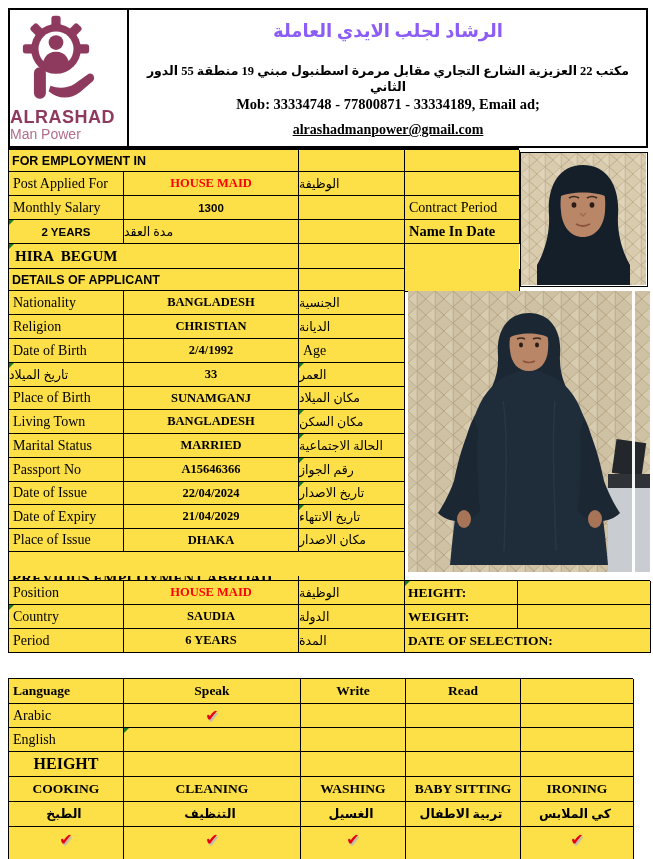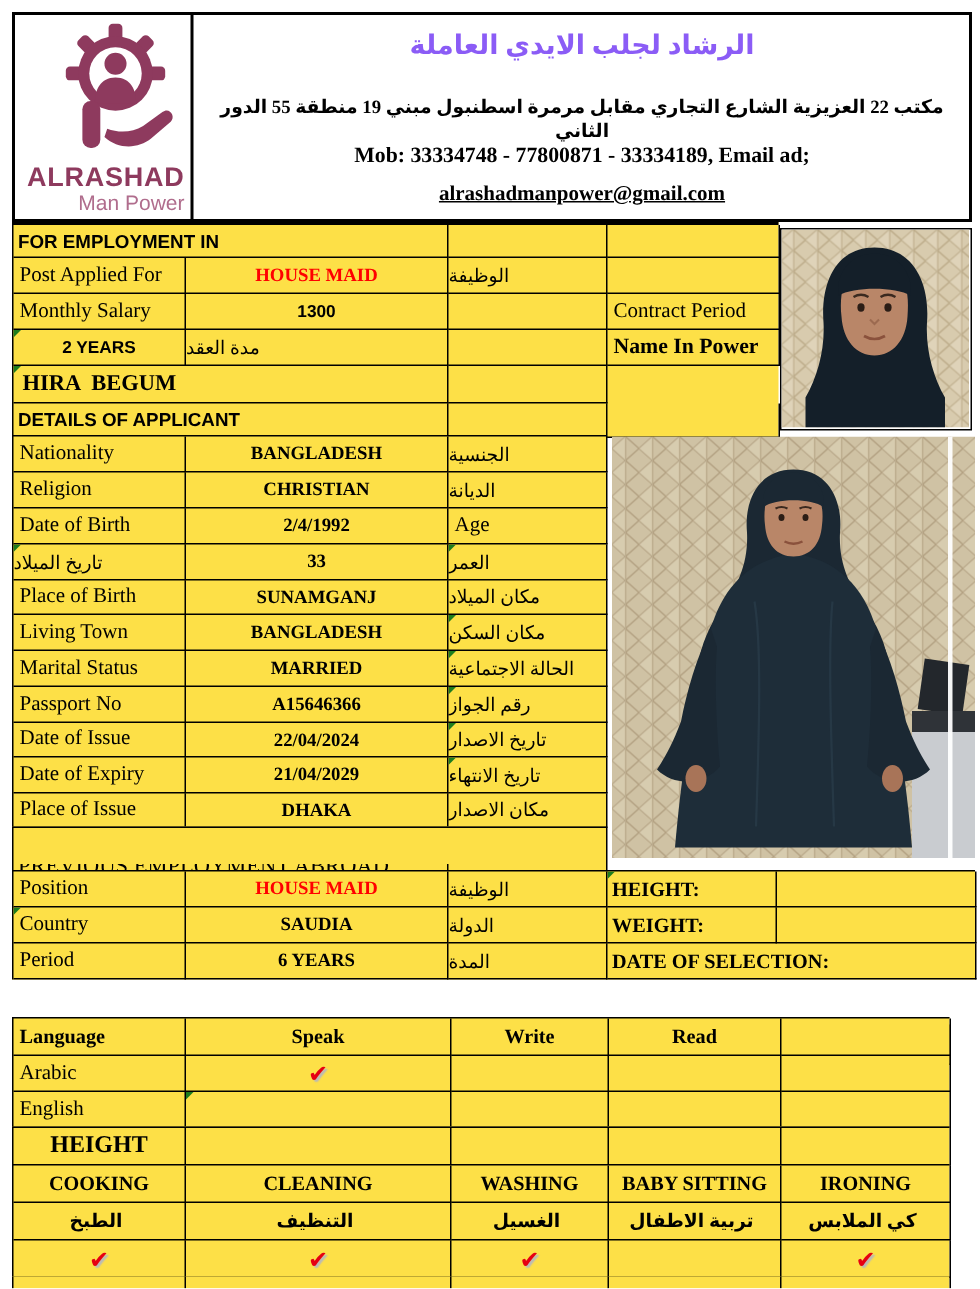--- a/index.html
+++ b/index.html
@@ -2,21 +2,21 @@
 <html><head>
 <meta charset="utf-8">
 <style>
   html,body{margin:0;padding:0;background:#ffffff;}
   .page{position:relative;width:653px;height:859px;background:#fff;overflow:hidden;
         font-family:"Liberation Serif","DejaVu Sans",serif;color:#000;}
   
   .hdrbox{position:absolute;left:8px;top:8px;width:640px;height:140px;
           border:2.5px solid #000;box-sizing:border-box;}
   .hdr-divider{position:absolute;left:117px;top:0;bottom:0;width:2px;background:#000;}
-  .logo-wrap{position:absolute;left:0;top:0;width:113px;height:100%;text-align:right;}
+  .logo-wrap{position:absolute;left:0;top:0;width:113px;height:100%;text-align:left;}
   .logo-svg{margin-top:4px;}
   .logo-name{font-family:"Liberation Sans",sans-serif;font-weight:bold;font-size:18px;
              color:#8e3a5e;letter-spacing:.5px;line-height:1;margin-top:-2px;}
   .logo-sub{font-family:"Liberation Sans",sans-serif;font-size:14px;color:#b06d8d;line-height:1.2;}
   .h-title{position:absolute;left:122px;top:10px;width:512px;text-align:center;direction:rtl;
            color:#8b5cf6;font-weight:bold;font-size:18px;}
   .h-addr{position:absolute;left:122px;top:53px;width:512px;text-align:center;direction:rtl;
           font-weight:bold;font-size:12.5px;}
   .h-mob{position:absolute;left:122px;top:86px;width:512px;text-align:center;
          font-weight:bold;font-size:14.5px;}
@@ -26,21 +26,21 @@
   
   .grid{position:absolute;display:grid;box-sizing:border-box;
         border-left:1.5px solid #000;border-top:1.5px solid #000;background:#fde047;}
   .cell{border-right:1.5px solid #000;border-bottom:1.5px solid #000;box-sizing:border-box;
         display:flex;align-items:center;overflow:hidden;position:relative;}
   .lbl{font-size:14px;padding-left:4px;}
   .val{justify-content:center;font-weight:bold;font-size:12.5px;text-align:center;}
   .sansval{font-family:"Liberation Sans",sans-serif;font-size:11.5px;}
   .ar{justify-content:flex-end;padding-right:4px;font-size:12.5px;direction:rtl;}
   .hdr-sans{font-family:"Liberation Sans",sans-serif;font-weight:bold;font-size:12.5px;padding-left:3px;}
-  .hdr-serif{font-weight:normal;font-size:15px;padding-left:3px;margin-top:24px;}
+  .hdr-serif{font-weight:bold;font-size:15px;padding-left:3px;margin-top:24px;}
   .red{color:#ff0000;}
   .name-lbl{font-weight:bold;font-size:14.5px;padding-left:4px;}
   .name-val{font-weight:bold;font-size:15px;padding-left:6px;white-space:pre;}
   .side{font-weight:bold;font-size:13.5px;padding-left:3px;}
   .cen{justify-content:center;text-align:center;}
   .bold13{font-weight:bold;font-size:13.5px;}
   .skills-lbl{font-weight:bold;font-size:16px;justify-content:center;}
   .check{justify-content:center;color:#e60012;font-weight:bold;font-size:16px;
          text-shadow:1.5px 1.5px 1px #b9b9b9;font-family:"DejaVu Sans",sans-serif;}
   .tri::before{content:"";position:absolute;top:0;left:0;width:0;height:0;
@@ -99,21 +99,21 @@
 
     <div class="cell lbl">Monthly Salary</div>
     <div class="cell val sansval">1300</div>
     <div class="cell"></div>
 
     <div class="cell lbl">Contract Period</div>
     <div class="cell val sansval tri">2 YEARS</div>
     <div class="cell ar" dir="rtl">مدة العقد</div>
     <div class="cell"></div>
 
-    <div class="cell name-lbl">Name In Power</div>
+    <div class="cell name-lbl">Name In Date</div>
     <div class="cell name-val tri" style="grid-column:span 2">HIRA  BEGUM</div>
     <div class="cell"></div>
 
     <div class="cell hdr-sans" style="grid-column:span 2">DETAILS OF APPLICANT</div>
     <div class="cell"></div>
     <div class="cell"></div>
   </div>
 
   <div class="grid" style="left:8px;top:290px;width:396px;grid-template-columns:115px 175px 106px;
               grid-template-rows:24px 24px 24px 24px 23px 24px 24px 24px 23px 24px 23px;">

